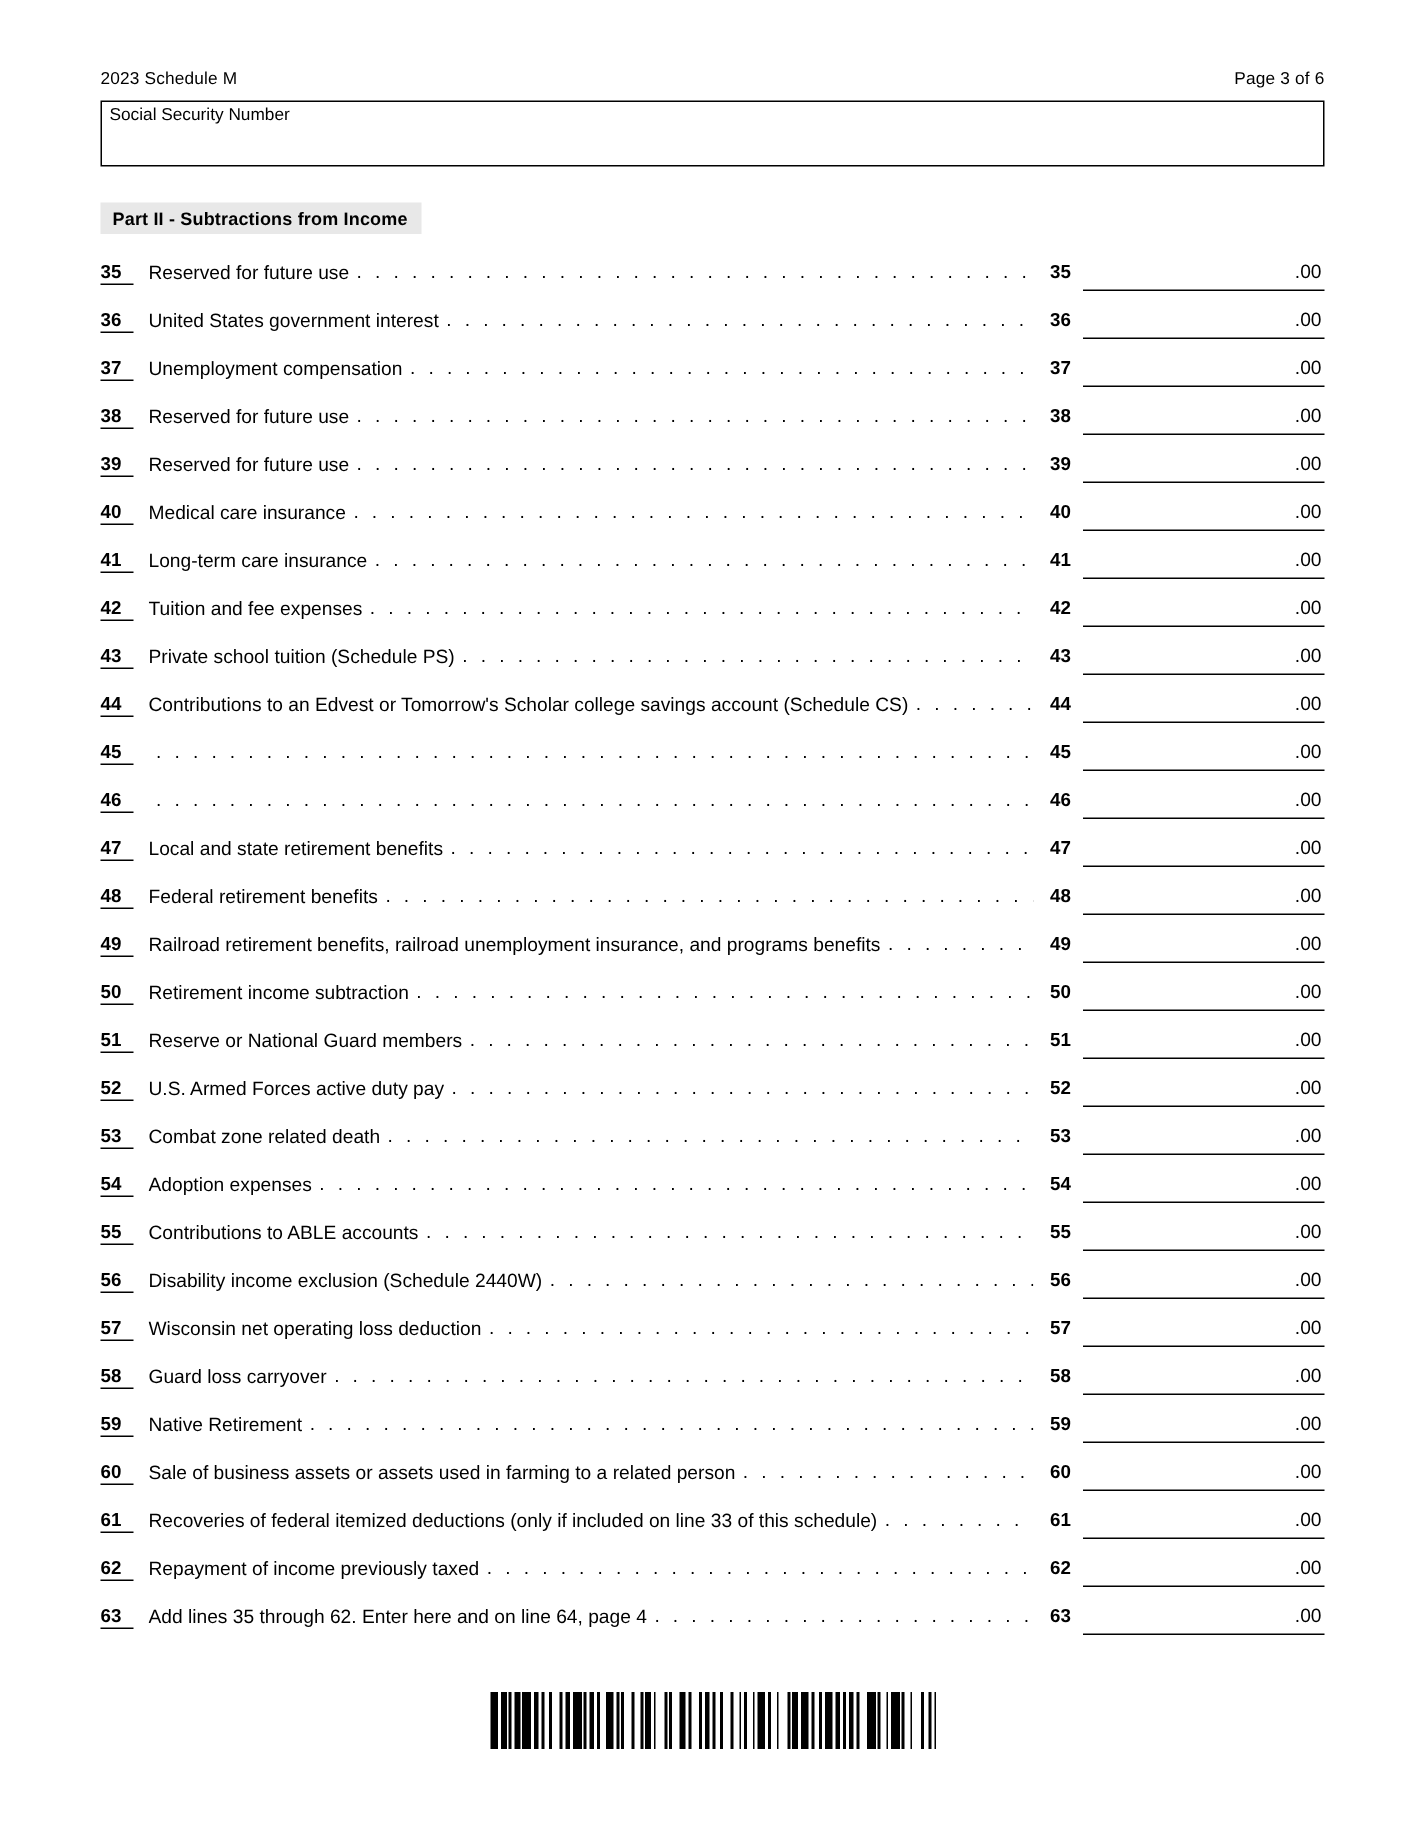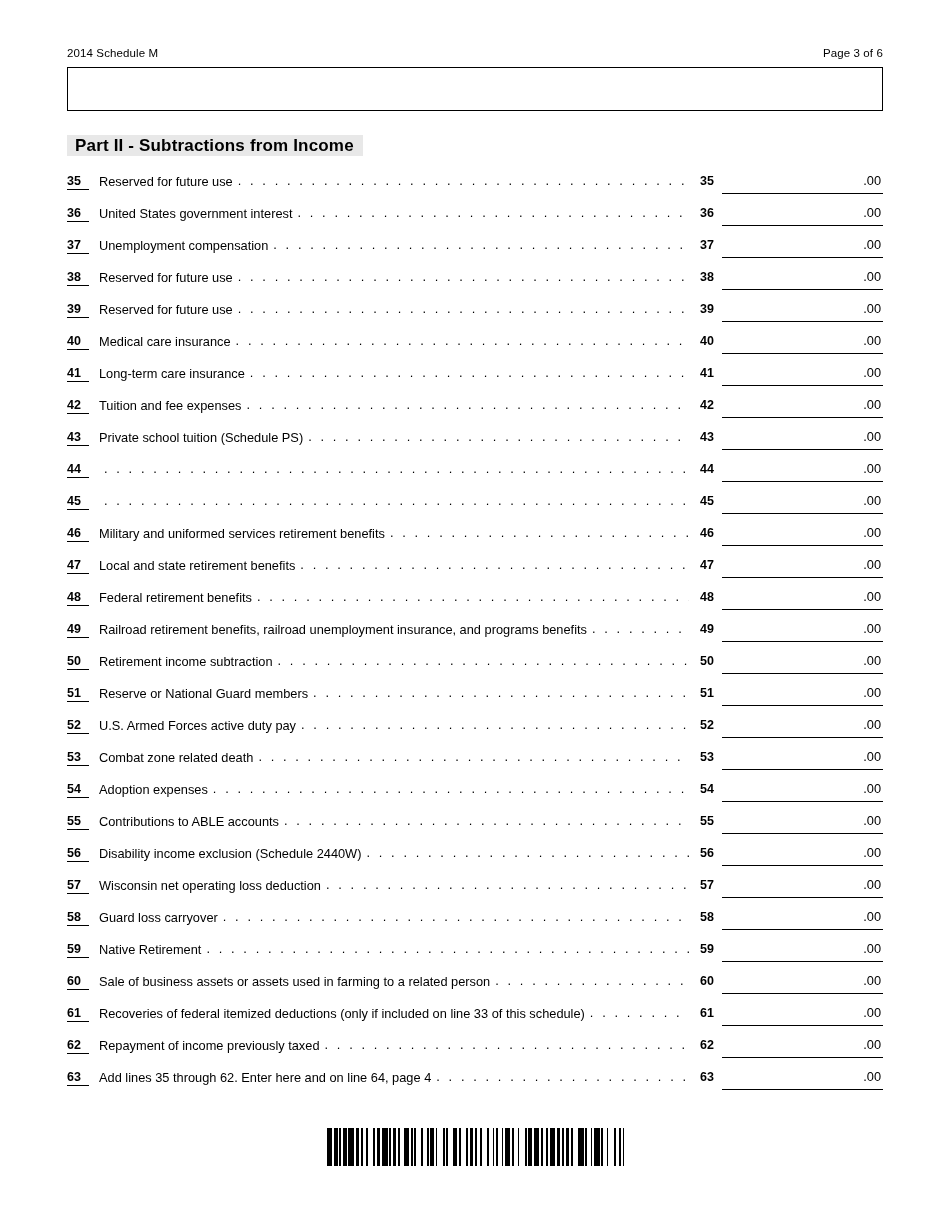--- a/index.html
+++ b/index.html
@@ -64,21 +64,21 @@
   
   .part-heading {
     position: absolute;
     left: 67px;
     top: 135px;
     height: 21px;
     background: #e8e8e8;
     padding: 0 9px 0 8px;
     display: flex;
     align-items: center;
-    font-size: 17px;
+    font-size: 12px;
     font-weight: bold;
     letter-spacing: 0.01em;
   }
 
   
   .lines {
     position: absolute;
     left: 67px;
     top: 172px;
     width: 816px;
@@ -167,25 +167,28 @@
     background: #000;
   }
   .barcode-wrap i.w0 { background: transparent; }
 </style>
 </head>
 <body>
 
 <div class="page">
 
   <div class="page-header">
-    <span>2014 Schedule M</span>
+    <span>2023 Schedule M</span>
     <span>Page 3 of 6</span>
   </div>
 
   <div class="idbox">
+    <div class="cell cell-ssn">
+      <span>Social Security Number</span>
+    </div>
   </div>
 
   <div class="part-heading">
     <span>Part II - Subtractions from Income</span>
   </div>
 
   <div class="lines" id="lines-container">
       <div class="line-row">
         <div class="ln-left">35</div>
         <div class="ln-desc">
@@ -263,37 +266,37 @@
         <div class="ln-desc">
           <span class="txt">Private school tuition (Schedule PS)</span>
           <span class="leader">. . . . . . . . . . . . . . . . . . . . . . . . . . . . . . . . . . . . . . . . . . . . . . . . . . . . . . . . . . . . . . . . . . . . . . . . . . . . . . . . . . . . . . . . . . . . . . . . . . . . .</span>
         </div>
         <div class="ln-right">43</div>
         <div class="amt"><span class="amount-value"></span><span class="cents">.00</span></div>
       </div>
       <div class="line-row">
         <div class="ln-left">44</div>
         <div class="ln-desc">
+          <span class="txt">Contributions to an Edvest or Tomorrow's Scholar college savings account (Schedule CS)</span>
           <span class="leader">. . . . . . . . . . . . . . . . . . . . . . . . . . . . . . . . . . . . . . . . . . . . . . . . . . . . . . . . . . . . . . . . . . . . . . . . . . . . . . . . . . . . . . . . . . . . . . . . . . . . .</span>
         </div>
         <div class="ln-right">44</div>
         <div class="amt"><span class="amount-value"></span><span class="cents">.00</span></div>
       </div>
       <div class="line-row">
         <div class="ln-left">45</div>
         <div class="ln-desc">
           <span class="leader">. . . . . . . . . . . . . . . . . . . . . . . . . . . . . . . . . . . . . . . . . . . . . . . . . . . . . . . . . . . . . . . . . . . . . . . . . . . . . . . . . . . . . . . . . . . . . . . . . . . . .</span>
         </div>
         <div class="ln-right">45</div>
         <div class="amt"><span class="amount-value"></span><span class="cents">.00</span></div>
       </div>
       <div class="line-row">
         <div class="ln-left">46</div>
         <div class="ln-desc">
-          <span class="txt">Military and uniformed services retirement benefits</span>
           <span class="leader">. . . . . . . . . . . . . . . . . . . . . . . . . . . . . . . . . . . . . . . . . . . . . . . . . . . . . . . . . . . . . . . . . . . . . . . . . . . . . . . . . . . . . . . . . . . . . . . . . . . . .</span>
         </div>
         <div class="ln-right">46</div>
         <div class="amt"><span class="amount-value"></span><span class="cents">.00</span></div>
       </div>
       <div class="line-row">
         <div class="ln-left">47</div>
         <div class="ln-desc">
           <span class="txt">Local and state retirement benefits</span>
           <span class="leader">. . . . . . . . . . . . . . . . . . . . . . . . . . . . . . . . . . . . . . . . . . . . . . . . . . . . . . . . . . . . . . . . . . . . . . . . . . . . . . . . . . . . . . . . . . . . . . . . . . . . .</span>

